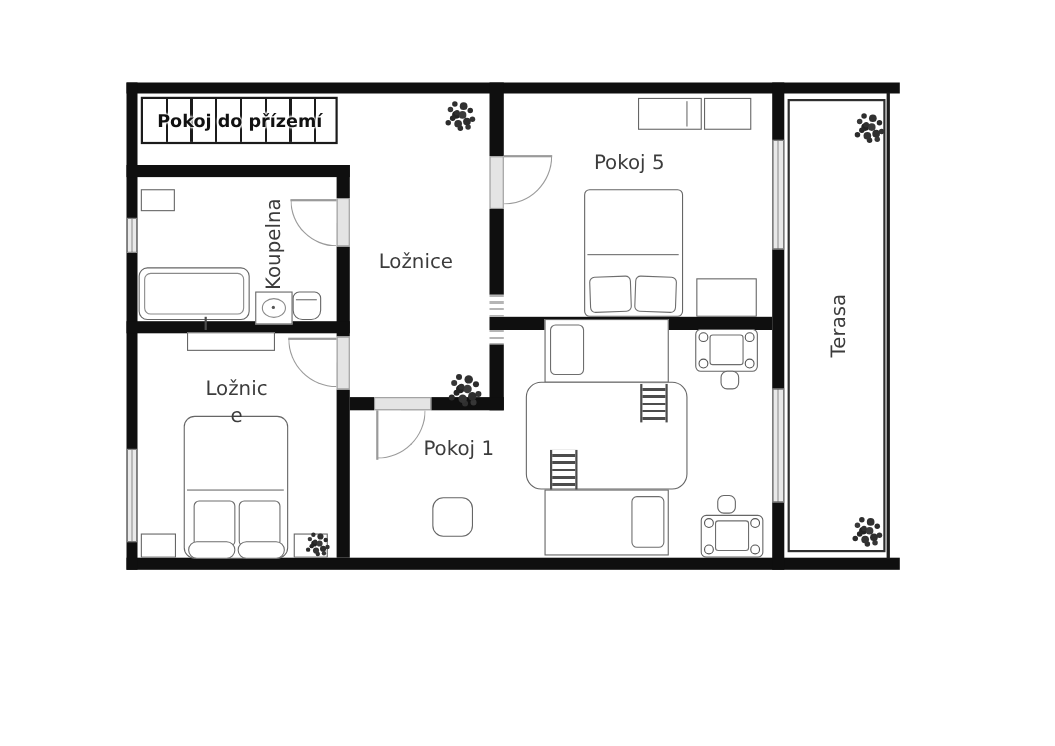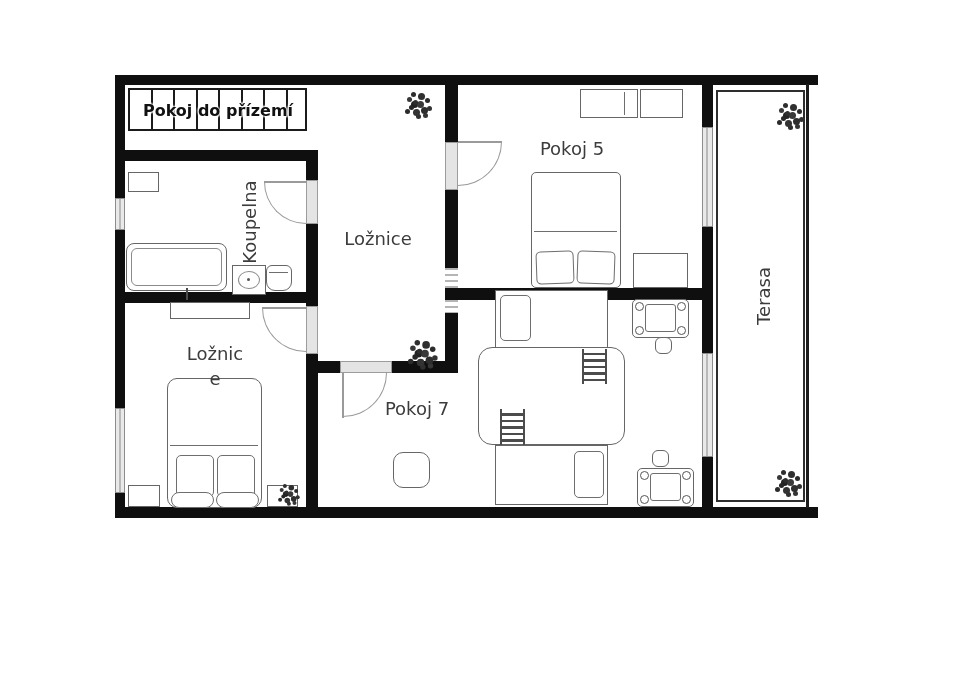--- a/index.html
+++ b/index.html
@@ -154,20 +154,20 @@
   <div class="furn" style="left:655px;top:337px;width:17px;height:17px;border-radius:6px"></div>
 
   <div class="furn" style="left:652px;top:450px;width:17px;height:17px;border-radius:6px"></div>
   <div class="furn" style="left:637px;top:468px;width:57px;height:39px;border-radius:5px">
     <div class="sub" style="left:12px;top:4px;width:31px;height:28px;border-radius:3px"></div>
     <div class="knob" style="left:2px;top:2px"></div>
     <div class="knob" style="right:2px;top:2px"></div>
     <div class="knob" style="left:2px;bottom:2px"></div>
     <div class="knob" style="right:2px;bottom:2px"></div>
   </div>
-  <div class="lbl" style="left:417px;top:408px;font-size:18px">Pokoj 7</div>
+  <div class="lbl" style="left:417px;top:408px;font-size:18px">Pokoj 1</div>
 
   <div class="outline" style="left:716px;top:90px;width:89px;height:412px"></div>
   <div class="plant" style="left:785px;top:111px"></div>
   <div class="plant" style="left:783px;top:478px"></div>
   <div class="lbl lbl-v" style="left:763px;top:296px;font-size:18px">Terasa</div>
 
 </div>
 
 </body></html>

